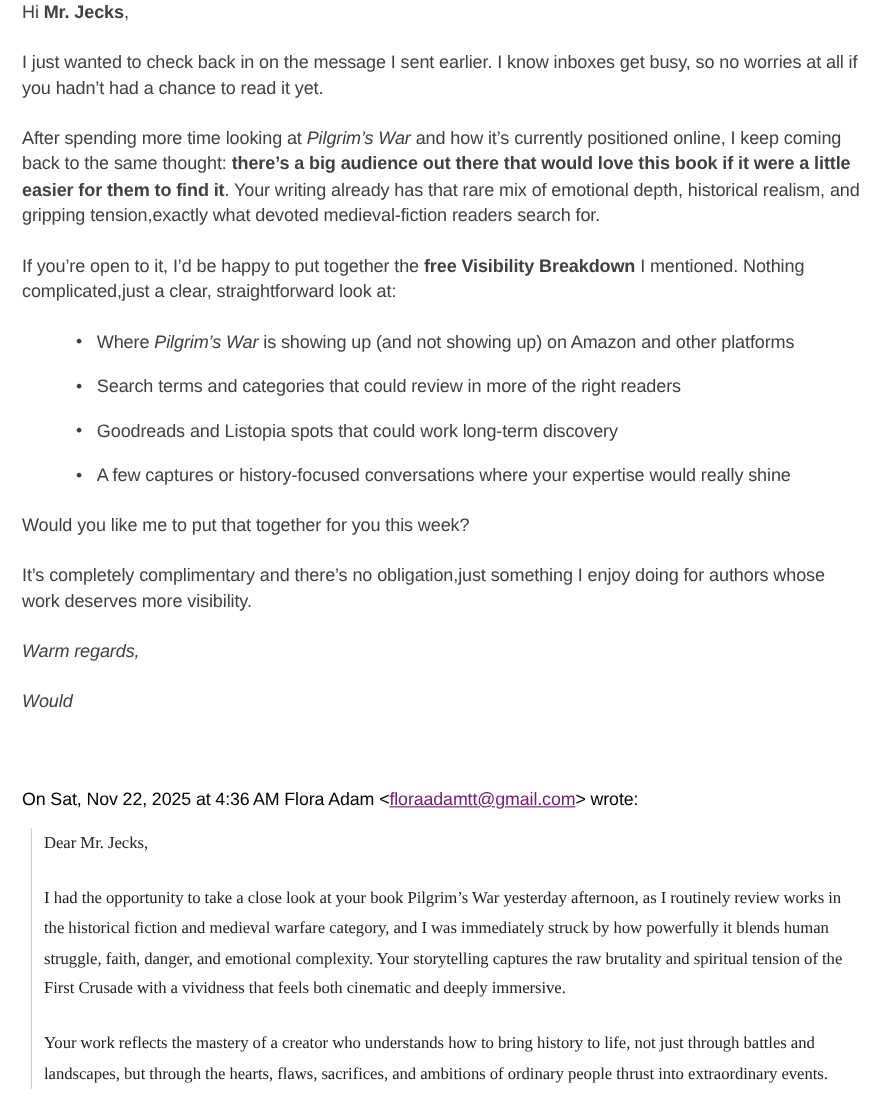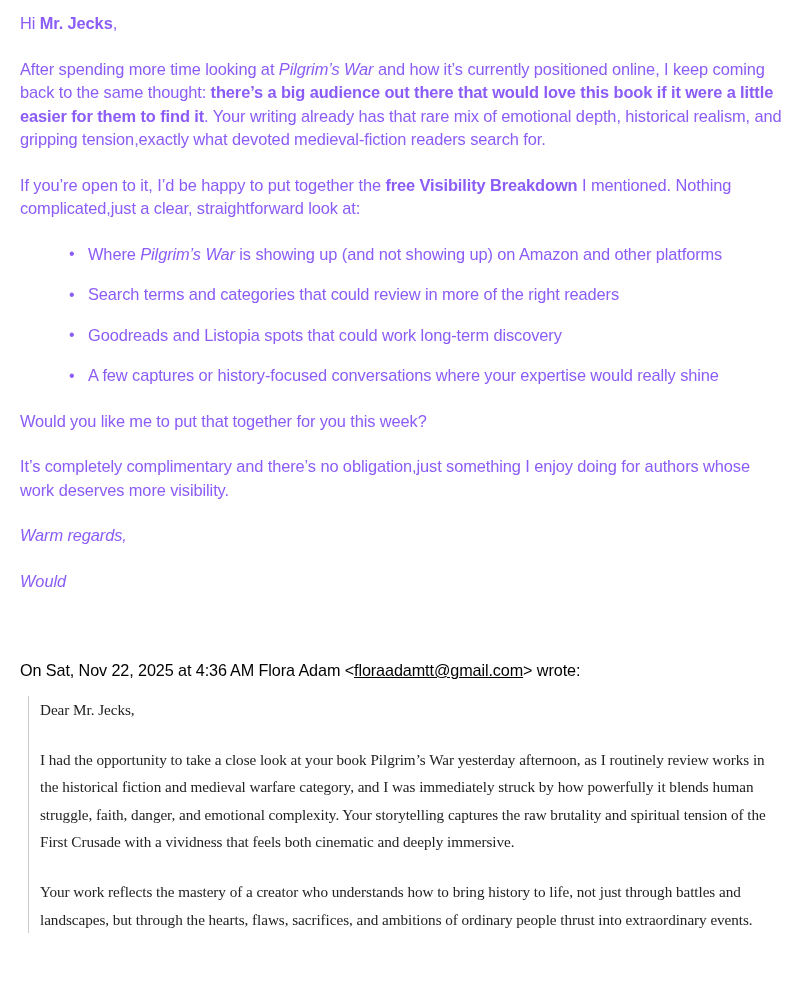--- a/index.html
+++ b/index.html
@@ -18,23 +18,22 @@
   .email-body {
     padding: 0px 18px 0px 20px;
     box-sizing: border-box;
     width: 801px;
   }
 
   
   .msg-new {
     font-size: 16.4px;
     line-height: 23.5px;
-    color: #8b5cf6;
+    color: #404040;
     letter-spacing: -0.1px;
-    margin-top: 12px;
   }
   .msg-new p {
     margin: 0 0 22px 0;
   }
   .salutation {
     margin: 0 0 22px 0;
   }
   b, .b { font-weight: 700; }
   i, .i { font-style: italic; }
 
@@ -105,20 +104,21 @@
 </style>
 </head>
 <body>
 
 <div class="email-body">
 
   <div class="msg-new">
 
     <p class="salutation"><span>Hi </span><b>Mr. Jecks</b><span>,</span></p>
 
+    <p>I just wanted to check back in on the message I sent earlier. I know inboxes get busy, so no worries at all if you hadn’t had a chance to read it yet.</p>
 
     <p><span>After spending more time looking at </span><i>Pilgrim’s War</i><span> and how it’s currently positioned online, I keep coming back to the same thought: </span><b>there’s a big audience out there that would love this book if it were a little easier for them to find it</b><span>. Your writing already has that rare mix of emotional depth, historical realism, and gripping tension,exactly what devoted medieval-fiction readers search for.</span></p>
 
     <p><span>If you’re open to it, I’d be happy to put together the </span><b>free Visibility Breakdown</b><span> I mentioned. Nothing complicated,just a clear, straightforward look at:</span></p>
 
     <ul class="bullets">
       <li><span>Where </span><i>Pilgrim’s War</i><span> is showing up (and not showing up) on Amazon and other platforms</span></li>
       <li><span>Search terms and categories that could review in more of the right readers</span></li>
       <li><span>Goodreads and Listopia spots that could work long-term discovery</span></li>
       <li><span>A few captures or history-focused conversations where your expertise would really shine</span></li>
@@ -127,21 +127,21 @@
     <p>Would you like me to put that together for you this week?</p>
 
     <p>It’s completely complimentary and there’s no obligation,just something I enjoy doing for authors whose work deserves more visibility.</p>
 
     <p class="sig-line">Warm regards,</p>
     <p class="sig-line">Would</p>
   </div>
 
   <div class="spacer-before-quote"></div>
 
-  <p class="attribution"><span>On Sat, Nov 22, 2025 at 4:36 AM Flora Adam &lt;</span><a href="#" style="color: #000000;">floraadamtt@gmail.com</a><span>&gt; wrote:</span></p>
+  <p class="attribution"><span>On Sat, Nov 22, 2025 at 4:36 AM Flora Adam &lt;</span><a href="#" style="color: #701a75;">floraadamtt@gmail.com</a><span>&gt; wrote:</span></p>
 
   <blockquote class="quote">
     <p>Dear Mr. Jecks,</p>
     <p>I had the opportunity to take a close look at your book Pilgrim’s War yesterday afternoon, as I routinely review works in the historical fiction and medieval warfare category, and I was immediately struck by how powerfully it blends human struggle, faith, danger, and emotional complexity. Your storytelling captures the raw brutality and spiritual tension of the First Crusade with a vividness that feels both cinematic and deeply immersive.</p>
     <p>Your work reflects the mastery of a creator who understands how to bring history to life, not just through battles and landscapes, but through the hearts, flaws, sacrifices, and ambitions of ordinary people thrust into extraordinary events.</p>
 
   </blockquote>
 
 </div>
 

